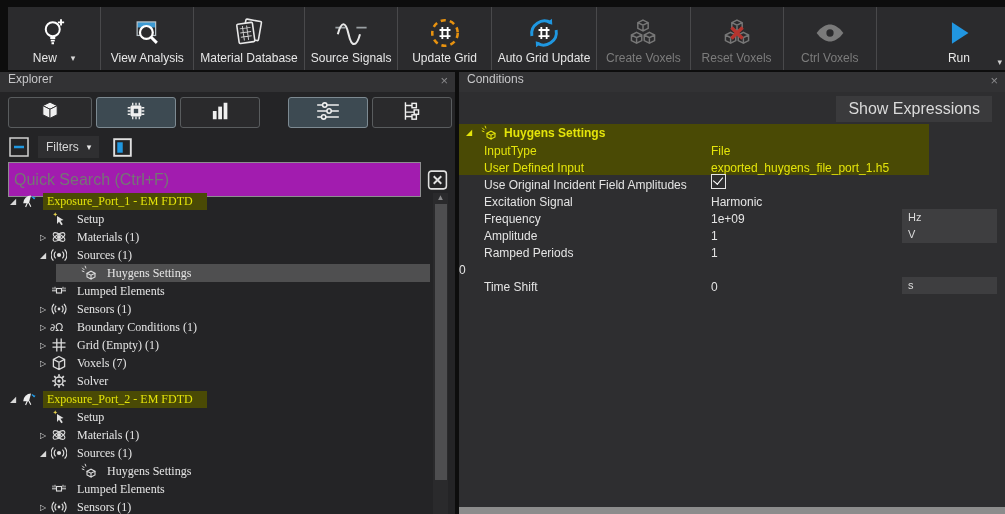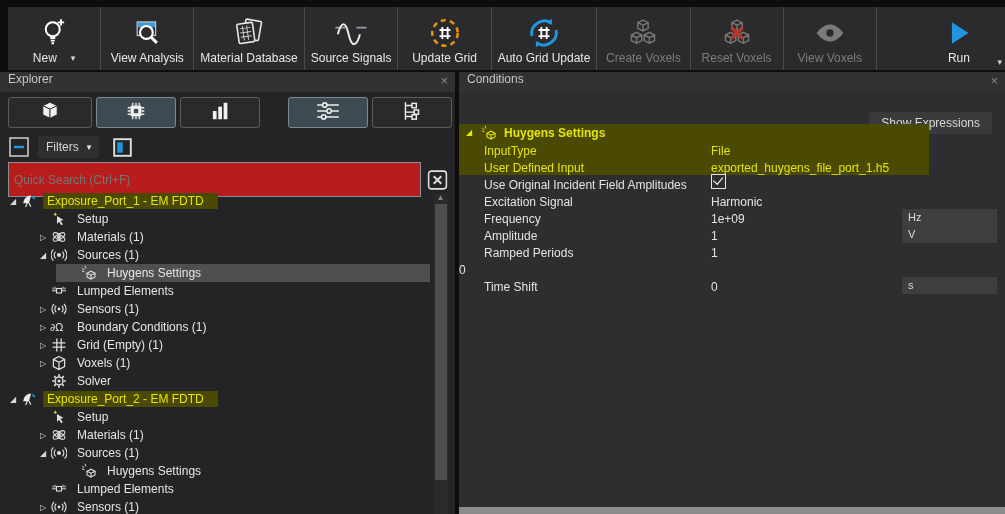--- a/index.html
+++ b/index.html
@@ -37,44 +37,44 @@
   
   .filters-row{position:absolute;top:64px;left:8px;height:26px;display:flex;align-items:flex-start;}
   .sq-btn{width:22px;height:22px;display:flex;align-items:center;justify-content:center;}
   .filters-dd{margin-left:8px;height:22px;background:#2f2f31;color:#d8d8d8;font-size:12px;
     display:flex;align-items:center;padding:0 8px;gap:8px;}
   .filters-dd .tb-caret{color:#e8e8e8;}
   .split-btn{margin-left:12px;}
 
   
   .search-row{position:absolute;top:97px;left:8px;right:7px;height:21px;display:flex;align-items:center;}
-  .search-input{flex:1;height:35px;box-sizing:border-box;background:#b91c1c;border:1px solid #8e8e90;
-    color:#b9b9bb;font-size:12px;padding:0 5px;outline:none;font-family:"Liberation Sans","DejaVu Sans",sans-serif;}
+  .search-input{flex:1;height:35px;box-sizing:border-box;background:#a21caf;border:1px solid #8e8e90;
+    color:#b9b9bb;font-size:16px;padding:0 5px;outline:none;font-family:"Liberation Sans","DejaVu Sans",sans-serif;}
   .search-clear{width:22px;height:20px;margin-left:5px;display:flex;align-items:center;justify-content:center;}
 
   
   .tree{position:absolute;top:120px;left:0;right:25px;bottom:0;overflow:hidden;}
   .row{height:18px;display:flex;align-items:center;position:relative;font-size:12px;color:#e6e6e6;white-space:nowrap;}
   .row .arr{width:14px;text-align:center;font-size:8px;color:#d8d8d8;flex:none;z-index:1;}
   .row .ticon{width:17px;height:16px;flex:none;display:flex;align-items:center;justify-content:center;margin-right:6px;z-index:1;}
-  .row .lbl{z-index:1;padding:1px 4px;}
+  .row .lbl{z-index:1;padding:1px 4px;font-family:Liberation Serif, serif;}
   .row.lv0 .arr{margin-left:6px;}
   .row.lv1 .arr{margin-left:36px;}
   .row.lv2 .arr{margin-left:66px;width:0;}
   .row.lv2 .ticon{margin-left:14px;}
   .row .lbl.olive{background:#4a4a05;color:#e4e40a;padding-right:14px;}
   .row.selected::before{content:'';position:absolute;left:56px;right:0;top:0;bottom:0;background:#4f4f50;}
 
   
   .vscroll{position:absolute;top:121px;right:7px;width:15px;bottom:0;background:#2a2a2c;}
   .vscroll .up{height:10px;color:#8a8a8c;font-size:8px;text-align:center;line-height:10px;}
   .vscroll .thumb{position:absolute;top:11px;left:1.5px;width:12px;height:276px;background:#4e4e50;}
 
   
-  .show-expr{position:absolute;top:40px;right:13px;background:#3a3a3c;color:#dadada;font-size:12px;
+  .show-expr{position:absolute;top:24px;right:13px;background:#3a3a3c;color:#dadada;font-size:16px;
     padding:4px 12px;border:none;cursor:default;font-family:"Liberation Sans","DejaVu Sans",sans-serif;}
   .props{position:absolute;top:52px;left:0;right:0;}
   .prop-row{height:17px;display:flex;align-items:flex-end;font-size:12px;color:#e4e4e4;}
   .prop-row.hl,.group-row.hl{background:linear-gradient(90deg,#4a4a05 0,#4a4a05 470px,transparent 470px);}
   .prop-row.hl .p-label,.prop-row.hl .p-value{color:#e4e40a;}
   .p-label{width:252px;padding-left:25px;box-sizing:border-box;flex:none;white-space:nowrap;}
   .p-value{flex:1;white-space:nowrap;}
   .p-unit{width:95px;flex:none;height:17px;background:#3e3e40;color:#dcdcdc;font-size:11px;
     box-sizing:border-box;padding:2px 0 0 6px;margin-right:8px;}
   .group-row{height:17px;display:flex;align-items:center;}
@@ -200,21 +200,21 @@
         </div>
       </div>
       <div class="tb-btn disabled">
         <div class="tb-icon">
           <svg width="34" height="26" viewBox="0 0 28 20">
             <path d="M3 10c3.5-5 8-7 11-7s7.5 2 11 7c-3.5 5-8 7-11 7s-7.5-2-11-7z" fill="#7a7a7a"></path>
             <circle cx="14" cy="10" r="3" fill="#2b2b2d"></circle>
           </svg>
         </div>
         <div class="tb-label">
-          <span>View Voxels</span>
+          <span>Ctrl Voxels</span>
         </div>
       </div>
       <div class="tb-btn">
         <div class="tb-icon">
           <svg width="26" height="30" viewBox="0 0 22 24">
             <polygon points="5,3 19,12 5,21" fill="#2196e0"></polygon>
           </svg>
         </div>
         <div class="tb-label">
           <span>Run</span>
@@ -407,21 +407,21 @@
         </div>
         <div class="row lv1">
           <span class="arr">▷</span>
           <span class="ticon">
             <svg width="16" height="16" viewBox="0 0 16 16">
               <g fill="none" stroke="#dcdcdc" stroke-width="1.3">
                 <path d="M8 1.5l5.6 2.9v7.2L8 14.5l-5.6-2.9V4.4zM2.4 4.4L8 7.3l5.6-2.9M8 7.3v7.2"></path>
               </g>
             </svg>
           </span>
-          <span class="lbl">Voxels (1)</span>
+          <span class="lbl">Voxels (7)</span>
         </div>
         <div class="row lv1">
           <span class="arr"></span>
           <span class="ticon">
             <svg width="16" height="16" viewBox="0 0 16 16">
               <g stroke="#dcdcdc">
                 <circle cx="8" cy="8" r="4" fill="none" stroke-width="1.5"></circle>
                 <g stroke-width="1.7">
                   <path d="M8 1.2v2.2M8 12.6v2.2M1.2 8h2.2M12.6 8h2.2M3.2 3.2l1.6 1.6M11.2 11.2l1.6 1.6M12.8 3.2l-1.6 1.6M4.8 11.2l-1.6 1.6"></path>
                 </g>

